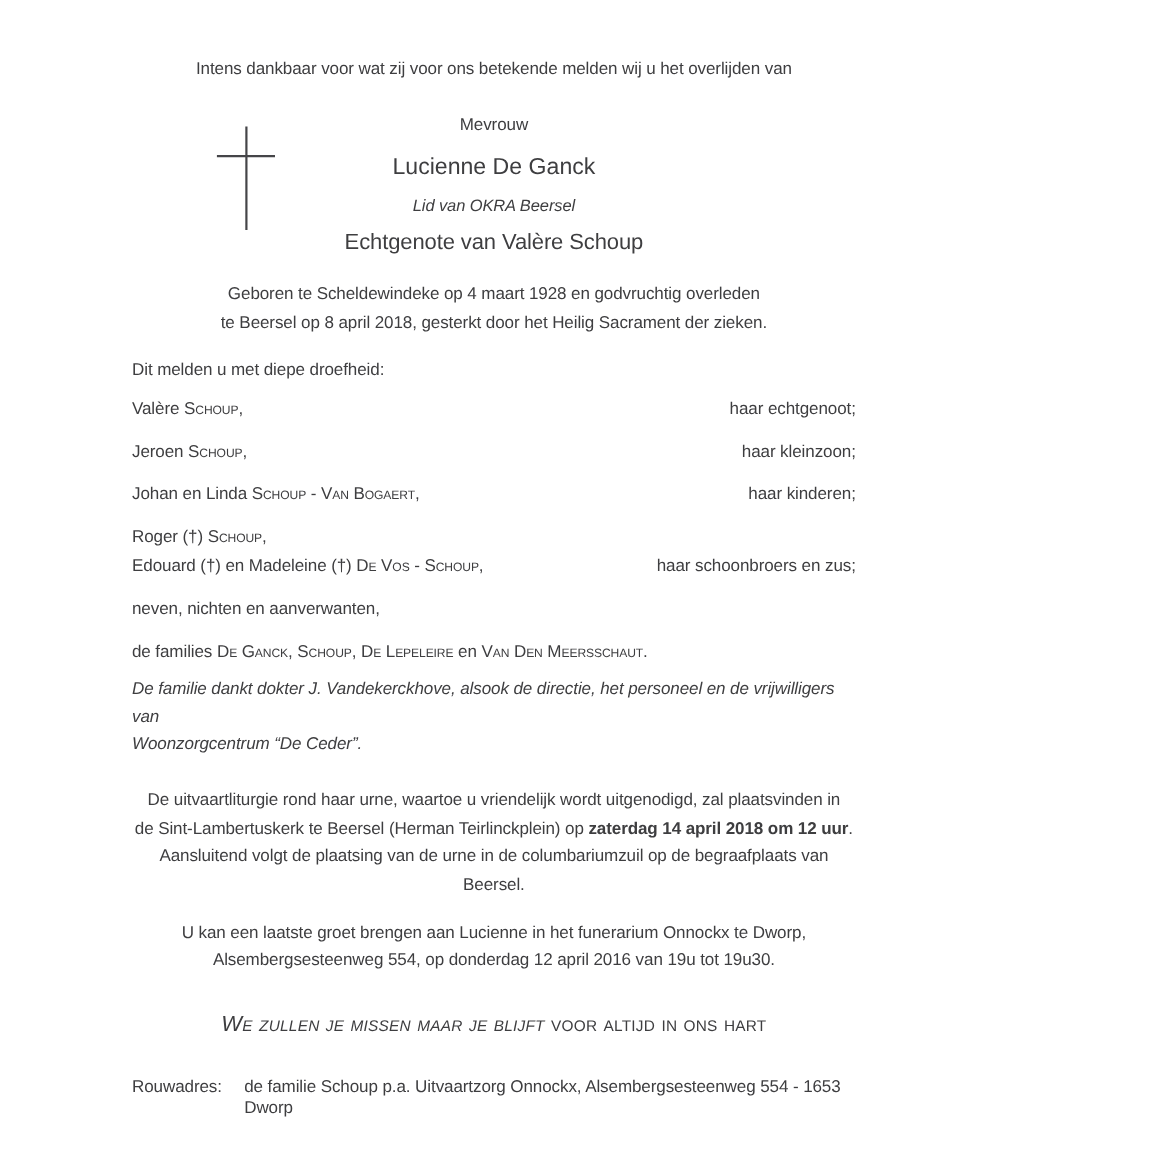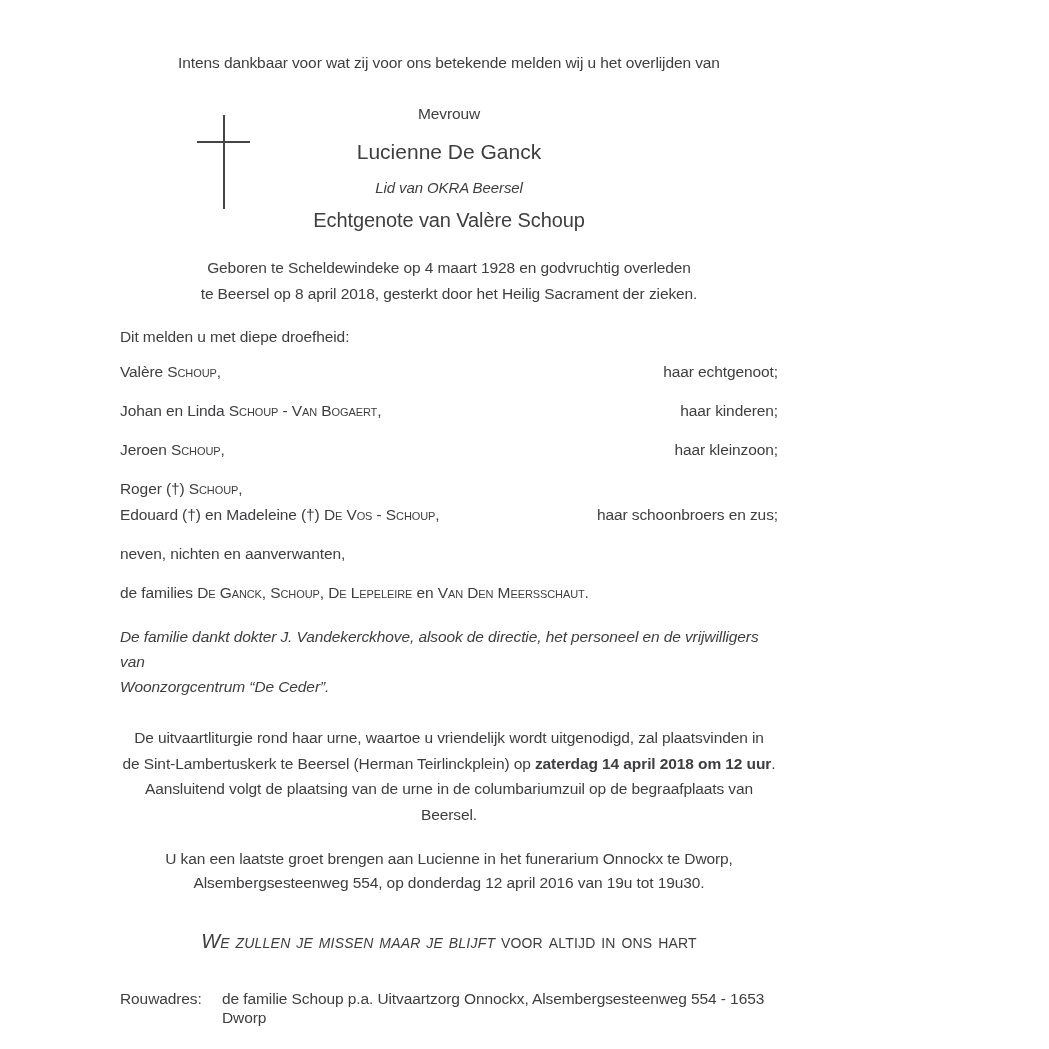--- a/index.html
+++ b/index.html
@@ -39,21 +39,21 @@
     justify-content: space-between;
     align-items: flex-end;
     margin-top: 13px;
     font-size: 15.5px;
   }
   .rel-name { text-align: left; }
   .rel-name .tline { line-height: 26px; }
   .rel-relation { text-align: right; line-height: 26px; white-space: nowrap; }
 
   
-  .thanks-note { font-size: 15.5px; font-style: italic; margin-top: 18px; text-align: left; }
+  .thanks-note { font-size: 15.5px; font-style: italic; margin-top: 8px; text-align: left; }
   .thanks-note .tline { line-height: 25px; }
 
   
   .funeral-details { font-size: 15.5px; margin-top: 26px; }
   .funeral-details .tline { line-height: 25.5px; }
   .greeting-line { font-size: 15.5px; line-height: 19px; margin-top: 17px; }
   .visitation-details { font-size: 15.5px; margin-top: 20px; }
   .visitation-details .tline { line-height: 24px; }
 
   
@@ -109,29 +109,29 @@
 
     <div>
       <div class="rel-row">
         <div class="rel-name">
             <div class="tline"><span class="seg-n">Valère </span><span class="seg-sc">Schoup</span><span class="seg-n">,</span></div>
           </div>
         <div class="rel-relation">haar echtgenoot;</div>
       </div>
       <div class="rel-row">
         <div class="rel-name">
+            <div class="tline"><span class="seg-n">Jeroen </span><span class="seg-sc">Schoup</span><span class="seg-n">,</span></div>
+          </div>
+        <div class="rel-relation">haar kleinzoon;</div>
+      </div>
+      <div class="rel-row">
+        <div class="rel-name">
             <div class="tline"><span class="seg-n">Johan en Linda </span><span class="seg-sc">Schoup</span><span class="seg-n"> - </span><span class="seg-sc">Van Bogaert</span><span class="seg-n">,</span></div>
           </div>
         <div class="rel-relation">haar kinderen;</div>
-      </div>
-      <div class="rel-row">
-        <div class="rel-name">
-            <div class="tline"><span class="seg-n">Jeroen </span><span class="seg-sc">Schoup</span><span class="seg-n">,</span></div>
-          </div>
-        <div class="rel-relation">haar kleinzoon;</div>
       </div>
       <div class="rel-row">
         <div class="rel-name">
             <div class="tline"><span class="seg-n">Roger (†) </span><span class="seg-sc">Schoup</span><span class="seg-n">,</span></div>
             <div class="tline"><span class="seg-n">Edouard (†) en Madeleine (†) </span><span class="seg-sc">De Vos</span><span class="seg-n"> - </span><span class="seg-sc">Schoup</span><span class="seg-n">,</span></div>
           </div>
         <div class="rel-relation">haar schoonbroers en zus;</div>
       </div>
       <div class="rel-row">
         <div class="rel-name">

